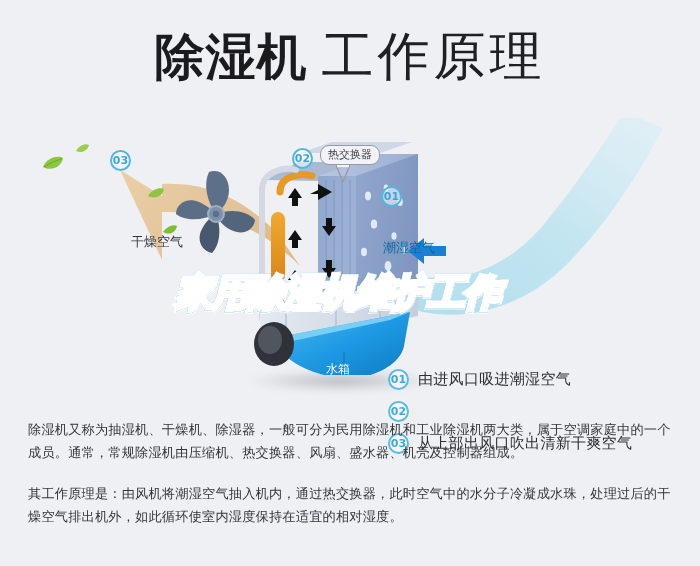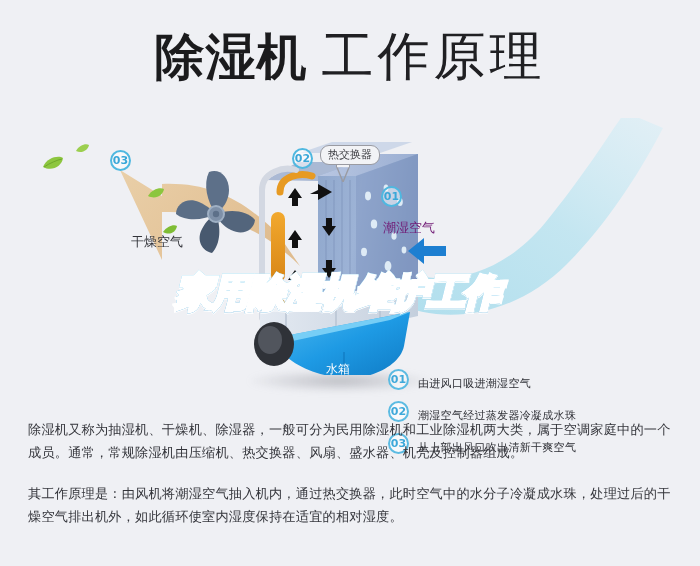--- a/index.html
+++ b/index.html
@@ -76,34 +76,34 @@
   .callout-stem {
     position:absolute; left:336px; top:47px; width:14px; height:17px;
   }
 
   .lbl {
     position:absolute; color:#33343a; font-size:13px; white-space:nowrap;
     font-family:Liberation Serif, serif;
     margin-top:20px;
   }
   .lbl-dry  { left:131px; top:95px; }
-  .lbl-wet  { left:383px; top:81px; color:#701a75; }
+  .lbl-wet  { left:383px; top:101px; color:#0369a1; }
   .lbl-tank { left:326px; top:223px; color:#ffffff; font-size:12px; }
 
   
   .legend { position:absolute; left:388px; top:248px; width:300px; }
   .legend-row { position:relative; height:32px; }
   .lg-badge {
     position:absolute; left:0; top:3px; width:21px; height:21px; border-radius:50%;
     border:2px solid #5cbbe2; color:#3fa9da; background:rgba(255,255,255,.6);
     font-size:11px; font-weight:bold; line-height:17px; text-align:center;
     font-family:"DejaVu Sans","Liberation Sans",sans-serif;
   }
   .lg-text {
-    position:absolute; left:30px; top:10px; font-size:11px; color:#2d2e34;
+    position:absolute; left:30px; top:4px; font-size:15px; color:#2d2e34;
     white-space:nowrap; letter-spacing:.3px;
     font-family:"DejaVu Sans","Liberation Sans",sans-serif;
   }
 
   
   .watermark {
     position:absolute; left:0; top:268px; width:675px; text-align:center;
     pointer-events:none;
   }
   .watermark span {
@@ -321,21 +321,20 @@
     <div class="lbl lbl-wet">潮湿空气</div>
     <div class="lbl lbl-tank">水箱</div>
 
     <div class="legend">
       <div class="legend-row">
         <div class="lg-badge">01</div>
         <div class="lg-text">由进风口吸进潮湿空气</div>
       </div>
       <div class="legend-row">
         <div class="lg-badge">02</div>
-        <div class="lg-text">潮湿空气经过蒸发器冷凝成水珠</div>
       </div>
       <div class="legend-row">
         <div class="lg-badge">03</div>
         <div class="lg-text">从上部出风口吹出清新干爽空气</div>
       </div>
     </div>
   </div>
 
   <div class="watermark">
     <span>家用除湿机维护工作</span>

